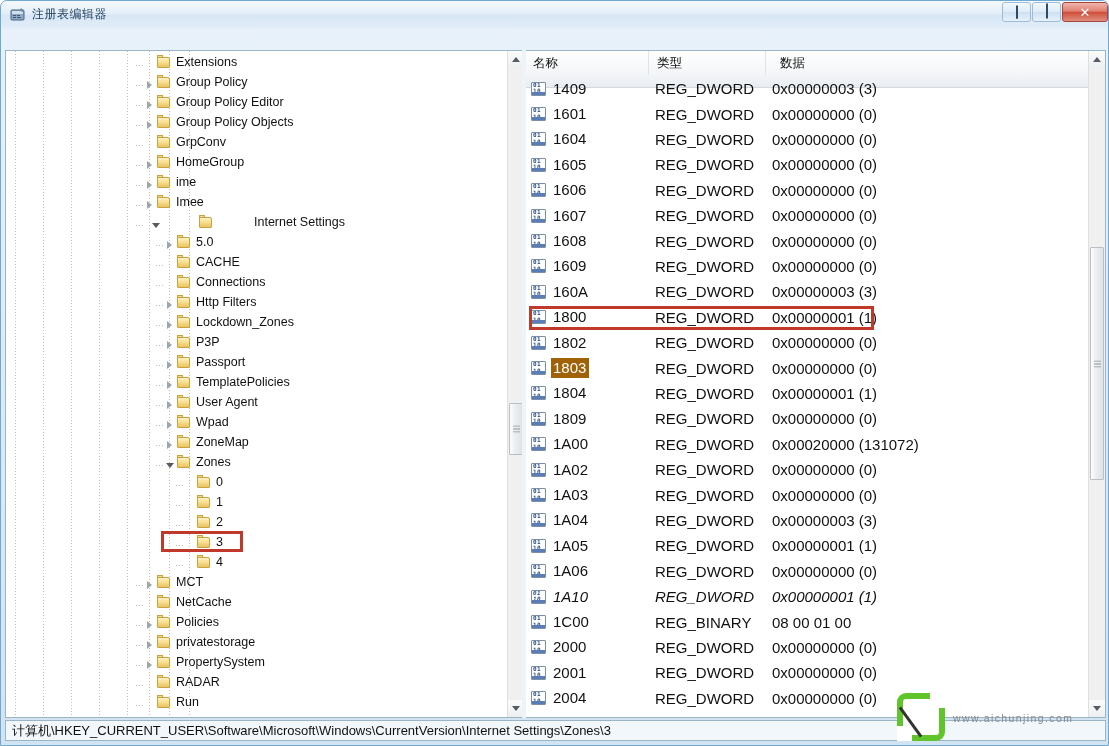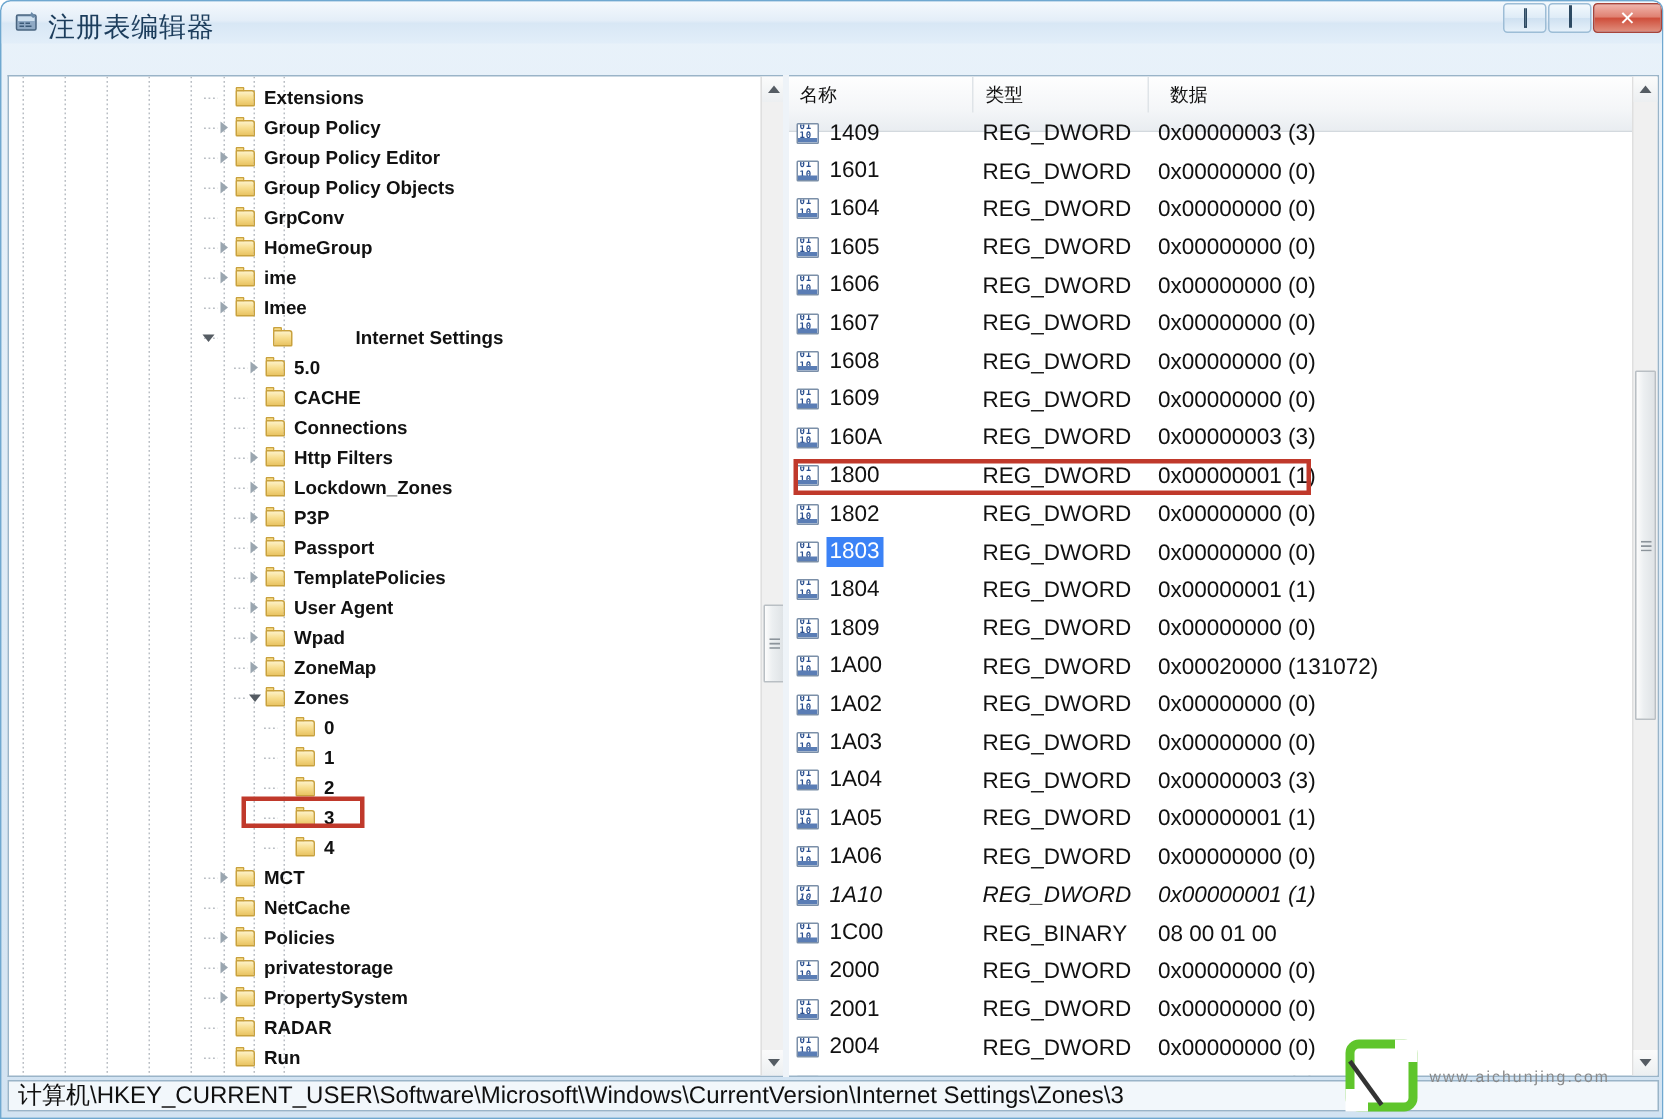--- a/index.html
+++ b/index.html
@@ -31,21 +31,21 @@
     width: 1109px; height: 28px;
     background: linear-gradient(to bottom, #f4f9fd 0%, #e4eef8 45%, #d8e7f5 52%, #e2eef9 100%);
     border-radius: 6px 6px 0 0;
   }
   .title-icon {
     position: absolute; left: 9px; top: 6px;
     width: 16px; height: 16px;
   }
   .title-text {
     position: absolute; left: 31px; top: 5px;
-    font-size: 18px; color: #1c3d5c;
+    font-size: 12px; color: #1c3d5c;
     letter-spacing: .5px;
     white-space: nowrap;
     font-family: Liberation Mono, monospace;
   }
   .winbtns {
     position: absolute; right: 2px; top: 1px;
     display: flex; gap: 1px;
   }
   .winbtn {
     width: 29px; height: 20px;
@@ -118,24 +118,23 @@
   
   .tree {
     position: absolute; left: 0; top: 0;
     width: 502px; height: 668px;
     overflow: hidden;
     font-size: 12.5px; color: #111;
   }
   .tnode {
     position: absolute;
     height: 20px;
-    display: flex; align-items: center;
+    display: flex; align-items: flex-start;
     white-space: nowrap;
     left: 0;
-    font-weight: bold;
   }
   .twist {
     width: 13px; height: 20px;
     display: flex; align-items: center; justify-content: center;
     flex: 0 0 13px;
   }
   .twist .arrow-c {
     width: 0; height: 0;
     border-top: 4px solid transparent;
     border-bottom: 4px solid transparent;
@@ -236,21 +235,21 @@
     letter-spacing: .5px;
   }
   .regicon::after {
     content: "";
     position: absolute; left: 0; bottom: 0;
     width: 100%; height: 3px;
     background: #5a7db5;
   }
   .namebox { padding: 1px 3px 2px 2px; }
   .row.selected .namebox {
-    background: #3b82f6;
+    background: #a16207;
     color: #fff;
   }
 
   
   .vscroll {
     position: absolute; top: 0; right: 0;
     width: 17px; height: 100%;
     background: #f0f0f0;
     border-left: 1px solid #dfdfdf;
     box-sizing: border-box;
@@ -290,21 +289,21 @@
 
   
   .statusbar {
     position: absolute; left: 4px; bottom: 4px;
     width: 1101px; height: 21px;
     background: #f2f7fb;
     border: 1px solid #9ab4c8;
     box-sizing: border-box;
     display: flex; align-items: center;
     padding-left: 6px;
-    font-size: 16px; color: #101010;
+    font-size: 13px; color: #101010;
     white-space: nowrap;
     overflow: hidden;
   }
 
   
   .annot {
     position: absolute;
     border: 3px solid #c0392b;
     box-sizing: border-box;
     pointer-events: none;
@@ -499,21 +498,21 @@
           <div class="tnode" style="top: 144px; left: 137px;">
             <span class="twist">
               <span class="arrow-c"></span>
             </span>
             <span class="folder">
               <span class="ftab"></span>
               <span class="fbody"></span>
             </span>
             <span class="tlabel">Imee</span>
           </div>
-          <div class="tnode" style="top: 164px; left: 126px; gap: 36px;">
+          <div class="tnode" style="top: 164px; left: 143px; gap: 36px;">
             <span class="twist">
               <span class="arrow-o"></span>
             </span>
             <span class="folder">
               <span class="ftab"></span>
               <span class="fbody"></span>
             </span>
             <span class="tlabel">Internet Settings</span>
           </div>
           <div class="tnode" style="top: 184px; left: 157px;">

